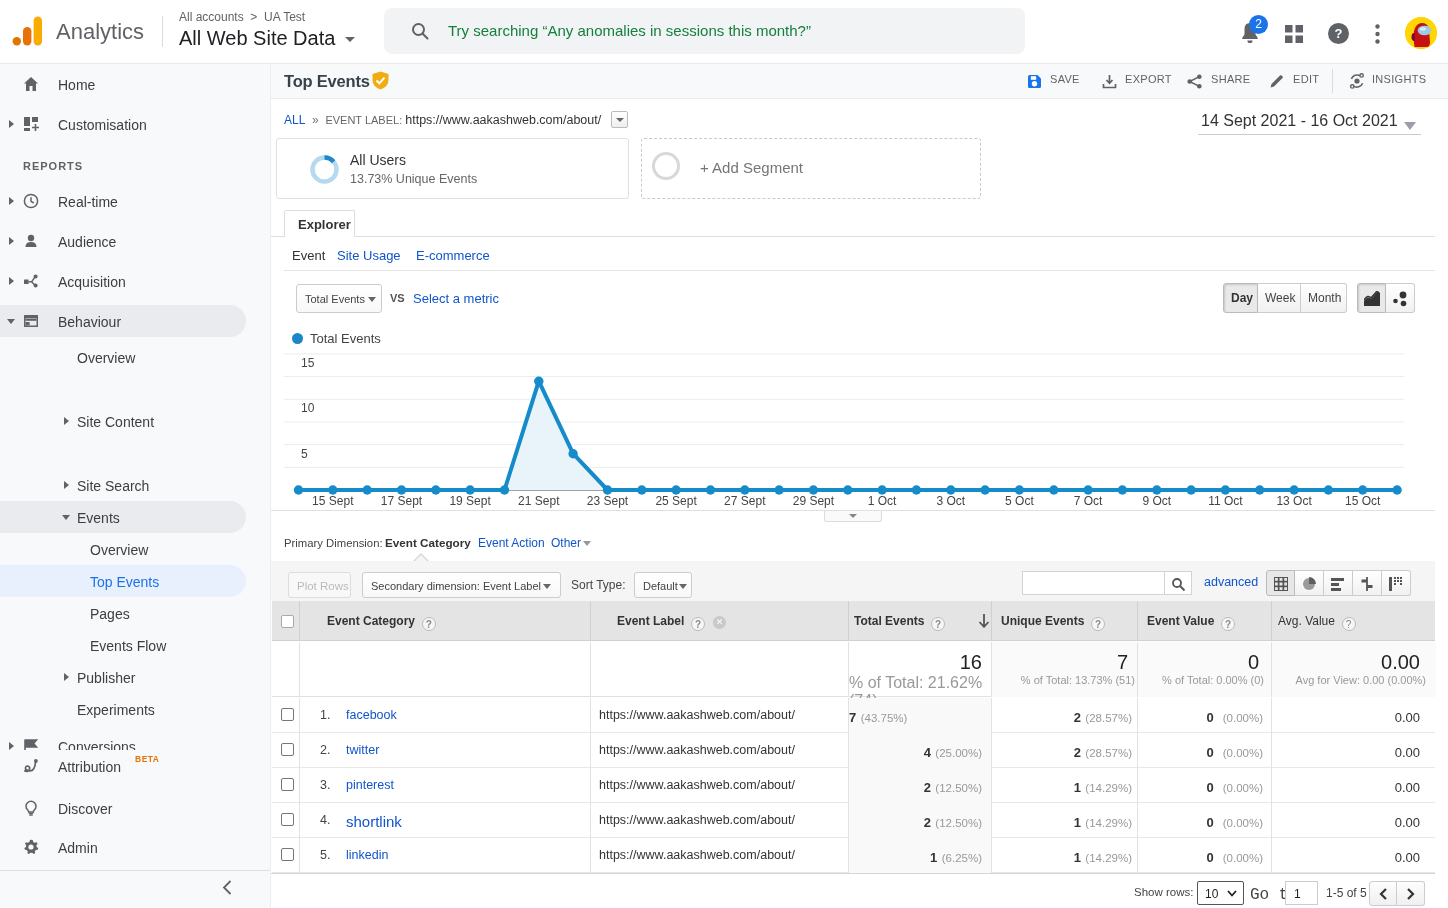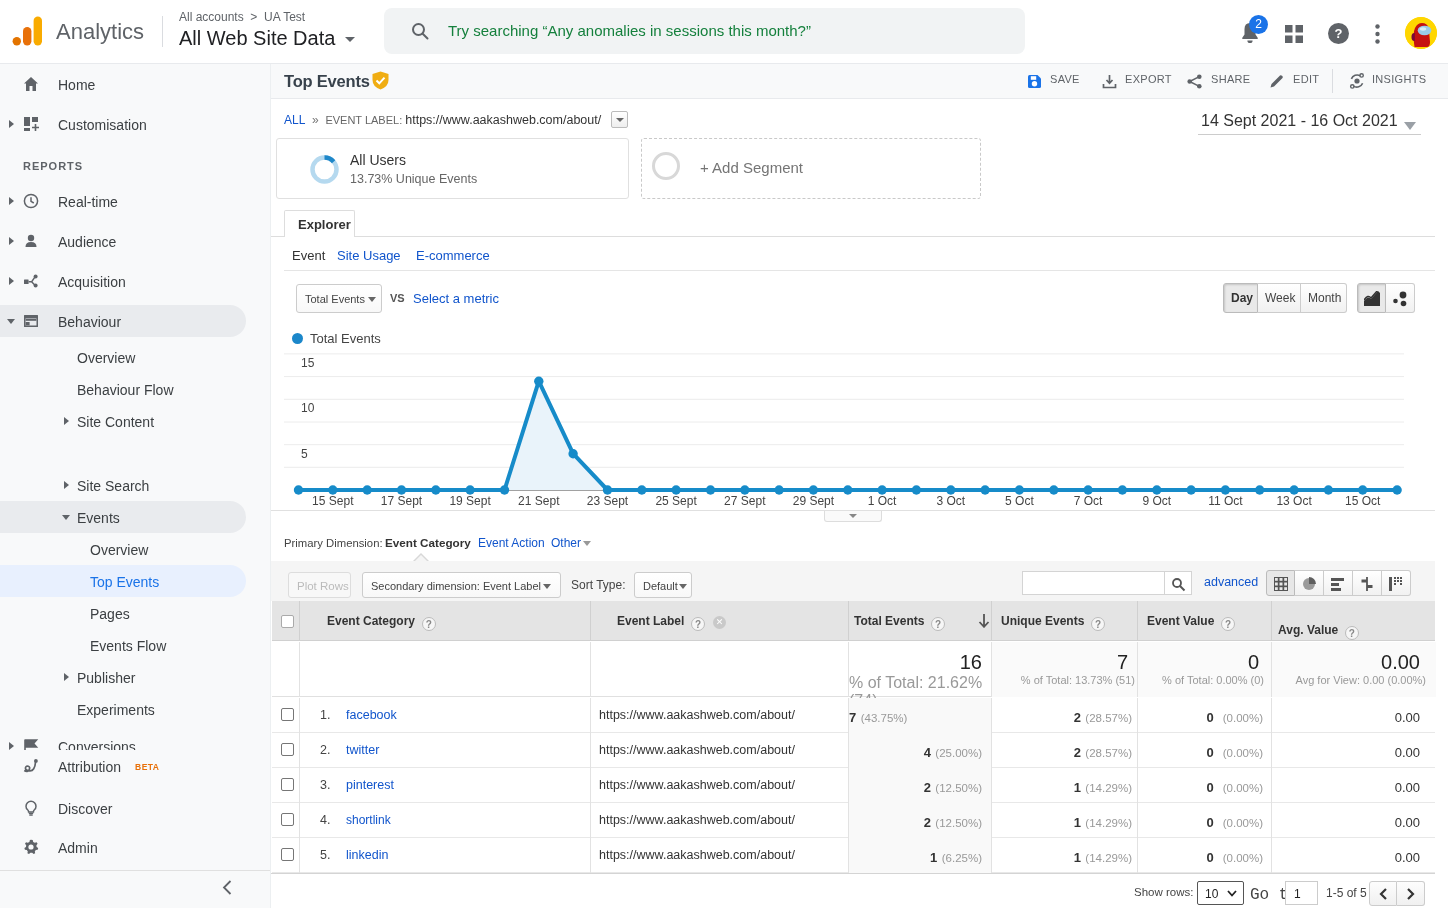--- a/index.html
+++ b/index.html
@@ -133,23 +133,20 @@
       <svg class="ico" viewBox="0 0 16 16">
           <path d="M1.5 2 h13 q0.5 0 0.5 0.5 v11 q0 0.5 -0.5 0.5 h-13 q-0.5 0 -0.5 -0.5 v-11 q0 -0.5 0.5 -0.5 z M2.5 5.5 h11 v7 h-11 z M2.5 5.5" fill="#5f6368" fill-rule="evenodd"></path>
           <rect x="2.6" y="6" width="10.8" height="1.8" fill="#5f6368"></rect>
           <rect x="2.6" y="9" width="4" height="3.4" fill="#5f6368"></rect>
         </svg>
       <div class="lbl">Behaviour</div>
     </div>
     <div class="navrow" style="top:277px;">
         <div class="lbl2">Overview</div>
       </div>
-    <div class="navrow" style="top:309px;">
-        <div class="lbl2">Behaviour Flow</div>
-      </div>
     <div class="navrow" style="top:341px;">
         <div class="subarr"></div>
         <div class="lbl2">Site Content</div>
       </div>
     <div class="navrow" style="top:405px;">
         <div class="subarr"></div>
         <div class="lbl2">Site Search</div>
       </div>
     <div class="navrow pillgray" style="top:437px;">
         <div class="subarrd"></div>
@@ -181,21 +178,21 @@
         </svg>
       <div class="lbl" style="top:11px;">Conversions</div>
     </div>
     <div id="sb-fixed" style="position:absolute; left:0; top:686px; width:270px; height:120px; background:#f8f9fa;">
       <div class="navrow" style="top:0px;">
         <svg class="ico" viewBox="0 0 16 16">
             <path d="M1.2 12.6 q3.6 2 5 -1 q1.2 -2.6 -0.9 -3.3 q-2.1 -0.7 -2.7 1.2 q-0.7 2.2 2.3 3.1 q4 1.2 5.8 -1.8 q1.6 -2.7 1.9 -7.2" fill="none" stroke="#5f6368" stroke-width="1.7"></path>
             <circle cx="12.9" cy="2.9" r="1.9" fill="#5f6368"></circle>
           </svg>
         <div class="lbl">Attribution</div>
-        <div style="position:absolute; left:135px; top:12px; font-size:8.5px; font-weight:bold; color:#e8710a; letter-spacing:0.5px;">BETA</div>
+        <div style="position:absolute; left:135px; top:4px; font-size:8.5px; font-weight:bold; color:#e8710a; letter-spacing:0.5px;">BETA</div>
       </div>
       <div class="navrow" style="top:42px;">
         <svg class="ico" viewBox="0 0 16 16">
             <path d="M8 1.2 a5 5 0 0 1 5 5 q0 2.2 -1.6 3.6 q-1 0.9 -1 2.2 h-4.8 q0 -1.3 -1 -2.2 q-1.6 -1.4 -1.6 -3.6 a5 5 0 0 1 5 -5 z" fill="none" stroke="#5f6368" stroke-width="1.5"></path>
             <path d="M5.8 13.4 h4.4 M6.3 15 h3.4" stroke="#5f6368" stroke-width="1.4"></path>
           </svg>
         <div class="lbl">Discover</div>
       </div>
       <div class="navrow" style="top:81px;">
         <svg class="ico" viewBox="0 0 16 16">
@@ -469,21 +466,21 @@
       <div class="cbx" style="left:9px; top:14px; border-color:#aaa;"></div>
       <div class="abs" style="left:55px; top:13px; font-size:12px; font-weight:bold; color:#333;">Event Category&nbsp; <span class="hq">?</span></div>
       <div class="abs" style="left:345px; top:13px; font-size:12px; font-weight:bold; color:#333;">Event Label&nbsp; <span class="hq">?</span></div>
       <div class="abs" style="left:441px; top:15px; width:13px; height:13px; border-radius:50%; background:#c9c9c9; color:#fff; font-size:9px; text-align:center; line-height:13px;">✕</div>
       <div class="abs" style="left:582px; top:13px; font-size:12px; font-weight:bold; color:#333;">Total Events&nbsp; <span class="hq">?</span></div>
       <svg class="abs" style="left:706px; top:13px;" width="12" height="14" viewBox="0 0 12 14">
           <path d="M6 0 V12 M1.5 8 L6 12.8 L10.5 8" fill="none" stroke="#555" stroke-width="1.8"></path>
         </svg>
       <div class="abs" style="left:729px; top:13px; font-size:12px; font-weight:bold; color:#333;">Unique Events&nbsp; <span class="hq">?</span></div>
       <div class="abs" style="left:875px; top:13px; font-size:12px; font-weight:bold; color:#333;">Event Value&nbsp; <span class="hq">?</span></div>
-      <div class="abs" style="left:1006px; top:22px; font-size:12px; font-weight:bold; color:#333;">Avg. Value&nbsp; <span class="hq">?</span></div>
+      <div class="abs" style="left:1006px; top:13px; font-size:12px; font-weight:normal; color:#333;">Avg. Value&nbsp; <span class="hq">?</span></div>
       <div class="vline" style="left:27px; height:40px; background:#d0d0d0;"></div>
       <div class="vline" style="left:318px; height:40px; background:#d0d0d0;"></div>
       <div class="vline" style="left:576px; height:40px; background:#d0d0d0;"></div>
       <div class="vline" style="left:719px; height:40px; background:#d0d0d0;"></div>
       <div class="vline" style="left:865px; height:40px; background:#d0d0d0;"></div>
       <div class="vline" style="left:999px; height:40px; background:#d0d0d0;"></div>
     </div>
     <div id="tsummary">
       <div class="abs" style="left:719px; top:0; width:445px; height:55px; background:#fafafa;"></div>
       <div class="abs" style="left:577px; top:10px; width:133px; text-align:right; font-size:20px; line-height:20px; color:#222;">16</div>
@@ -548,21 +545,21 @@
       <div class="vline" style="left:27px; height:35px;"></div>
       <div class="vline" style="left:318px; height:35px;"></div>
       <div class="vline" style="left:576px; height:35px;"></div>
       <div class="vline" style="left:719px; height:35px;"></div>
       <div class="vline" style="left:865px; height:35px;"></div>
       <div class="vline" style="left:999px; height:35px;"></div>
     </div>
     <div class="trow" style="top:739px;">
       <div class="cbx" style="left:9px; top:10px;"></div>
       <div class="abs" style="left:48px; top:10px; font-size:12.5px; color:#444;">4.</div>
-      <a class="ga abs" style="left:74px; top:10px; font-size:12px;" href="#">shortlink</a>
+      <a class="ga abs" style="left:74px; top:10px; font-size:15px;" href="#">shortlink</a>
       <div class="abs" style="left:327px; top:10px; font-size:12.5px; color:#333;">https://www.aakashweb.com/about/</div>
       <div class="abs" style="left:576px; top:0; width:143px; height:35px; background:#f9f9f9;"></div>
       <div class="abs" style="left:577px; top:10px; width:133px; text-align:right;"><span class="num">2</span> <span class="pct">(12.50%)</span></div>
       <div class="abs" style="left:720px; top:10px; width:140px; text-align:right;"><span class="num">1</span> <span class="pct">(14.29%)</span></div>
       <div class="abs" style="left:866px; top:10px; width:125px; text-align:right;"><span class="num">0</span> &nbsp;<span class="pct">(0.00%)</span></div>
       <div class="abs" style="left:1000px; top:10px; width:148px; text-align:right;"><span class="num" style="font-weight:normal;">0.00</span></div>
       <div class="vline" style="left:27px; height:35px;"></div>
       <div class="vline" style="left:318px; height:35px;"></div>
       <div class="vline" style="left:576px; height:35px;"></div>
       <div class="vline" style="left:719px; height:35px;"></div>

